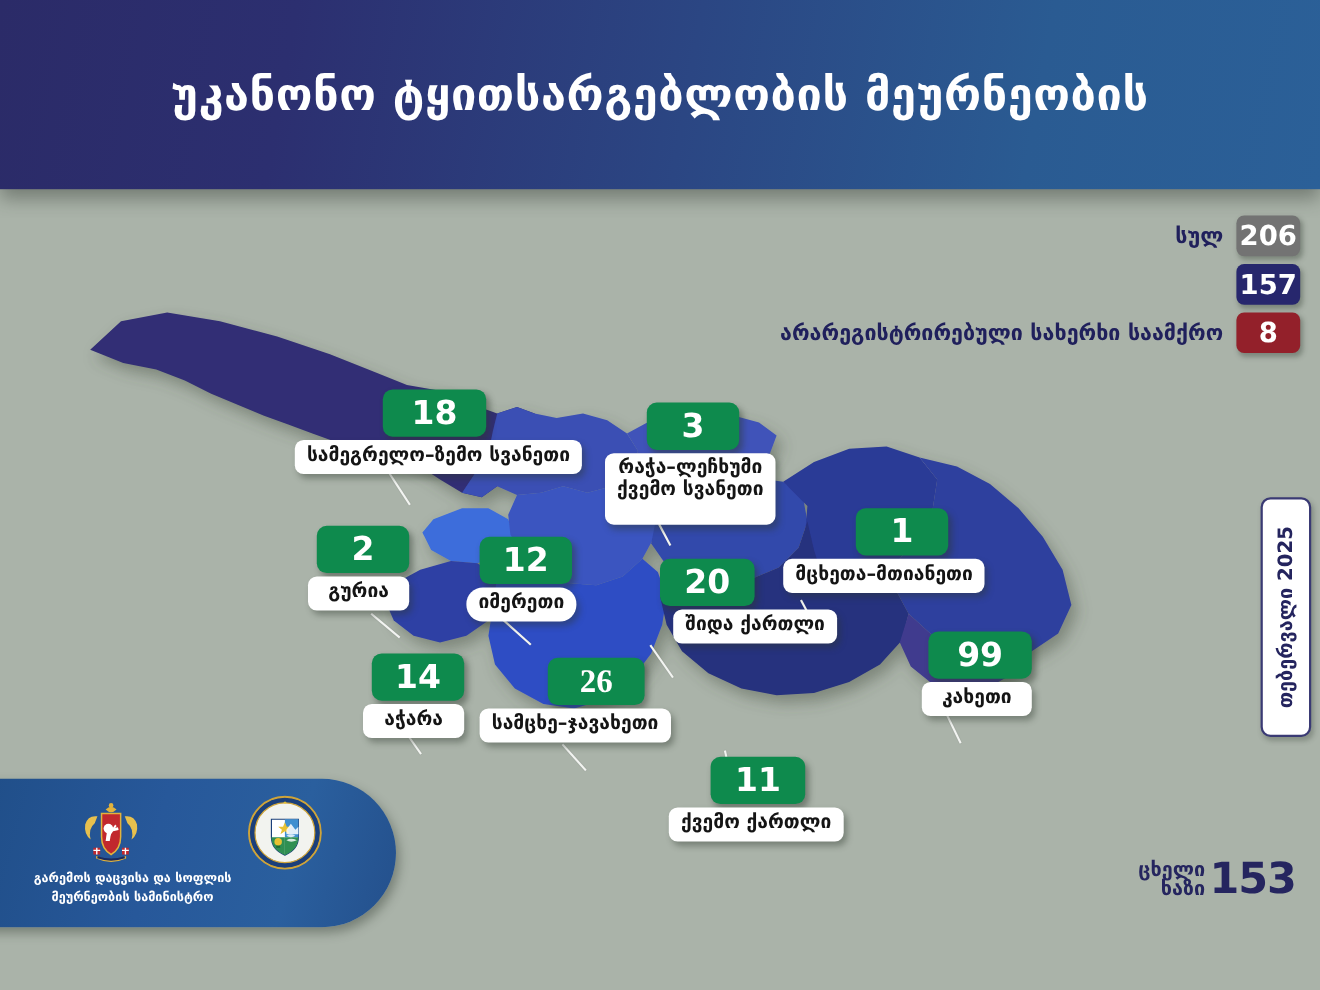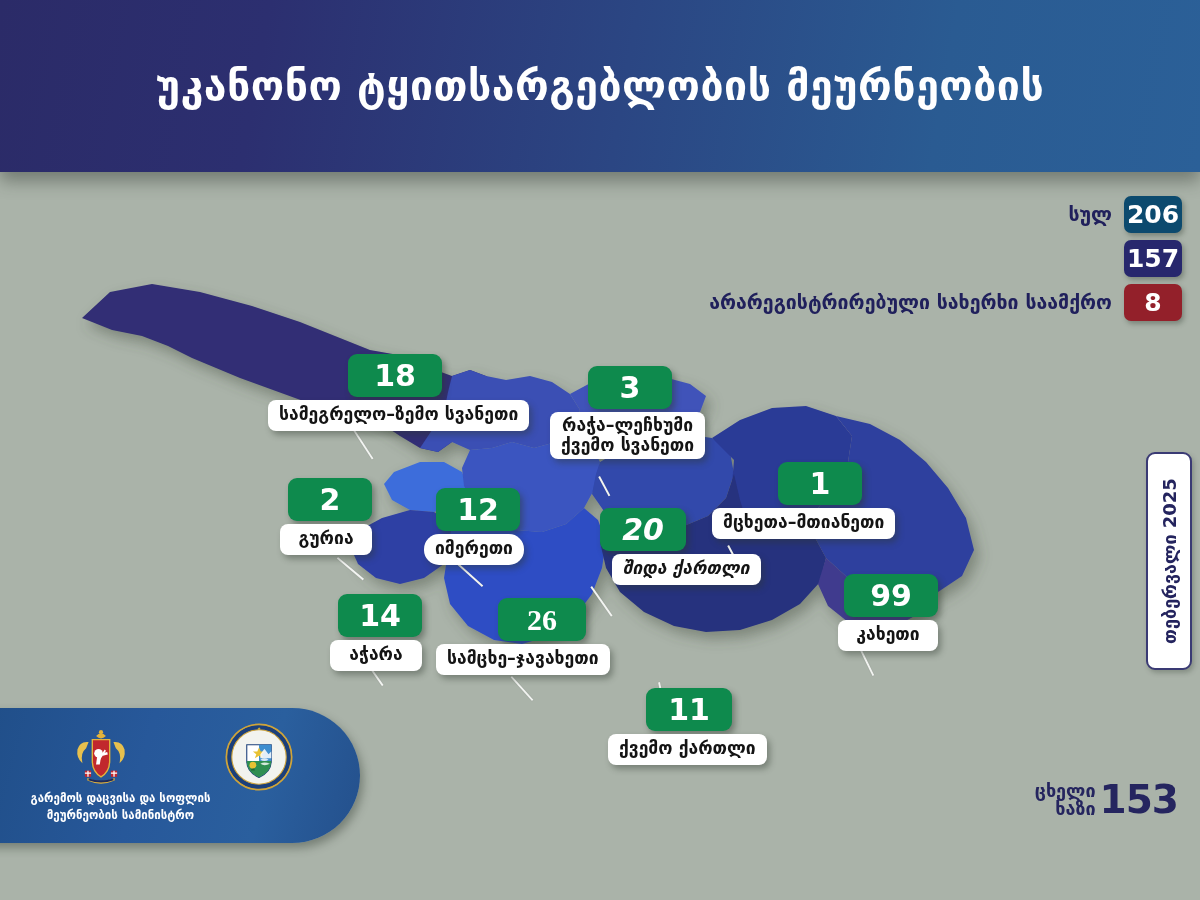--- a/index.html
+++ b/index.html
@@ -27,38 +27,38 @@
   
   .legend{position:absolute;right:18px;top:196px;z-index:7;}
   .legend-row{display:flex;align-items:center;justify-content:flex-end;
     margin-bottom:7px;}
   .legend-label{color:#20205c;font-size:19.5px;font-weight:700;margin-right:12px;
     white-space:nowrap;text-align:right;}
   .legend-chip{width:58px;height:37px;border-radius:7px;color:#fff;
     display:flex;align-items:center;justify-content:center;
     font-size:25px;font-weight:700;
     box-shadow:2px 3px 5px rgba(50,60,50,.38);}
-  .chip-total{background:#0c4a6e;}
+  .chip-total{background:#737373;}
   .chip-transport{background:#27276d;}
   .chip-unreg{background:#93202a;}
 
   
   .mapwrap{position:absolute;left:0;top:180px;width:1200px;height:620px;z-index:2;}
   .mapwrap svg{display:block;width:100%;height:100%;}
 
   
   .marker{position:absolute;z-index:5;}
   .num{background:#0e8a4d;color:#fff;border-radius:9px;
     display:flex;align-items:center;justify-content:center;
     font-size:30px;font-weight:700;height:43px;min-width:64px;padding:0 10px;
     box-shadow:3px 4px 6px rgba(45,55,45,.45);}
   .name{background:#ffffff;color:#141414;border-radius:8px;
     font-size:17.5px;font-weight:700;padding:5px 11px 6px;white-space:nowrap;
     box-shadow:3px 4px 6px rgba(45,55,45,.40);line-height:1.12;text-align:center;}
-  .name.two{padding:4px 11px 4px;}
+  .name.two{padding:4px 11px 22px;}
   .leader{position:absolute;z-index:4;background:#f2f4f1;height:2px;
     transform-origin:0 0;box-shadow:0 0 1px rgba(0,0,0,.25);}
 
   
   .datebox{position:absolute;right:8px;top:452px;width:42px;height:214px;
     background:#fff;border:2px solid #3a3a74;border-radius:9px;z-index:7;
     box-shadow:2px 3px 5px rgba(50,60,50,.3);}
   .datebox span{position:absolute;left:50%;top:50%;
     transform:translate(-50%,-50%) rotate(-90deg);
     white-space:nowrap;color:#24245e;font-size:18px;font-weight:700;}
@@ -185,21 +185,21 @@
   <div class="marker" style="left:280px;top:478px;">
     <div class="num" style="margin-left:8px;width:60px;">2</div>
     <div class="name" style="margin-top:3px;">გურია</div>
   </div>
 
   <div class="marker" style="left:424px;top:488px;">
     <div class="num" style="margin-left:12px;width:64px;">12</div>
     <div class="name" style="margin-top:3px;border-radius:15px;">იმერეთი</div>
   </div>
 
-  <div class="marker" style="left:572px;top:508px;font-style:italic;">
+  <div class="marker" style="left:572px;top:508px;">
     <div class="num" style="margin-left:28px;width:66px;">20</div>
     <div class="name" style="margin-top:3px;margin-left:40px;">შიდა ქართლი</div>
   </div>
 
   <div class="marker" style="left:712px;top:462px;">
     <div class="num" style="margin-left:66px;width:62px;">1</div>
     <div class="name" style="margin-top:3px;">მცხეთა–მთიანეთი</div>
   </div>
 
   <div class="marker" style="left:838px;top:574px;">

